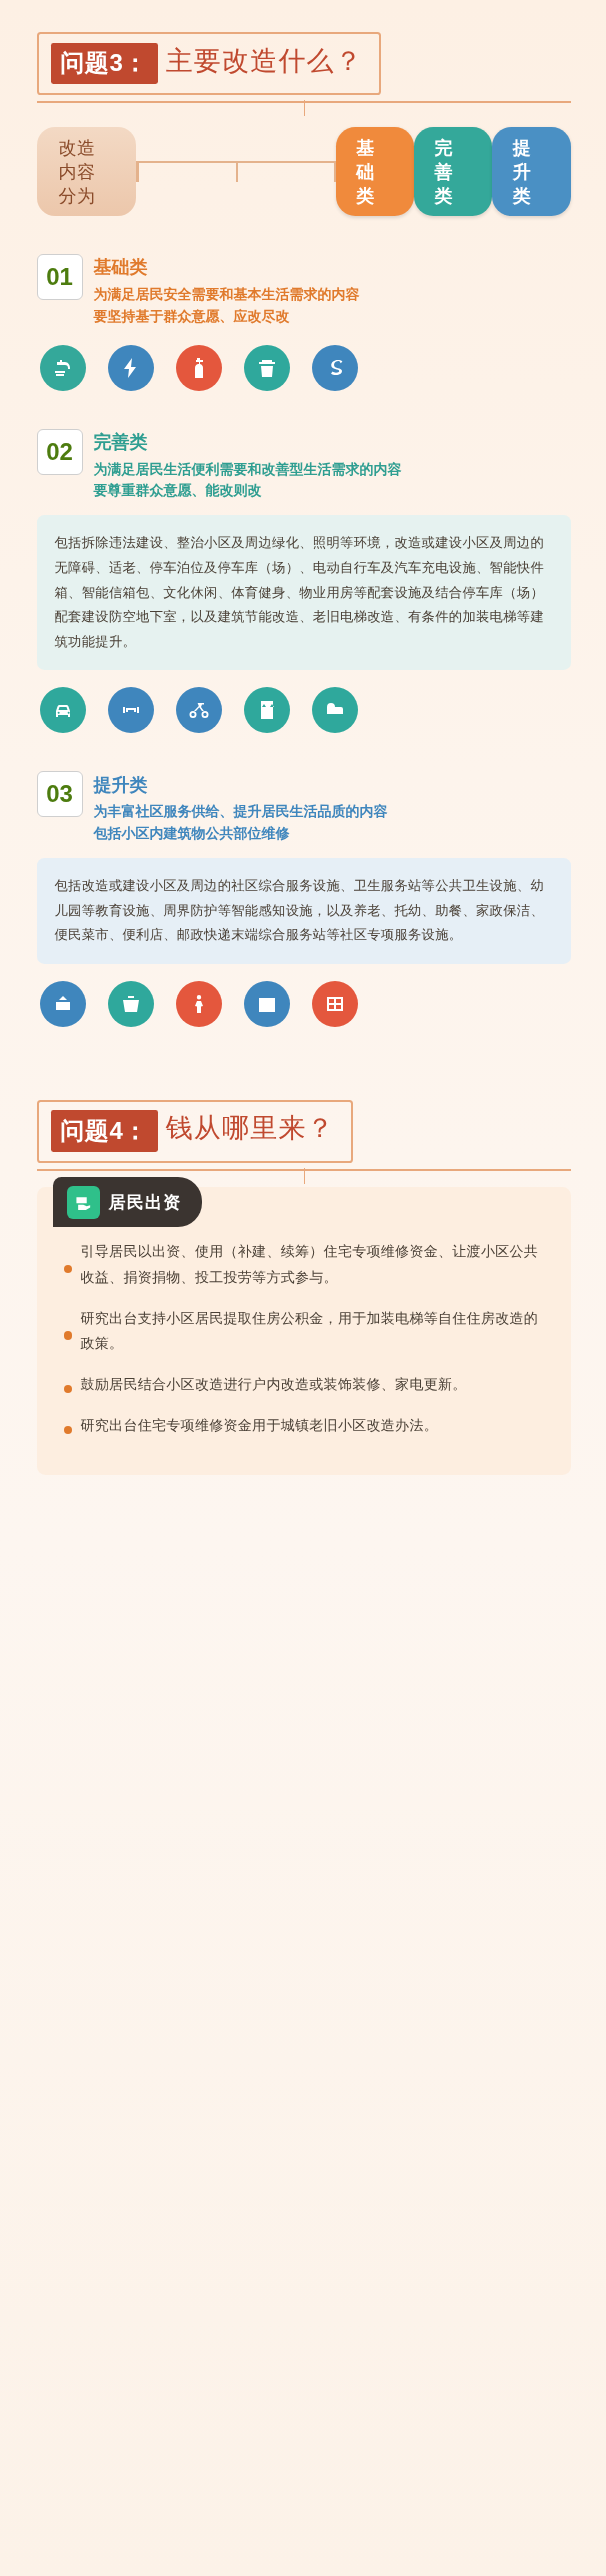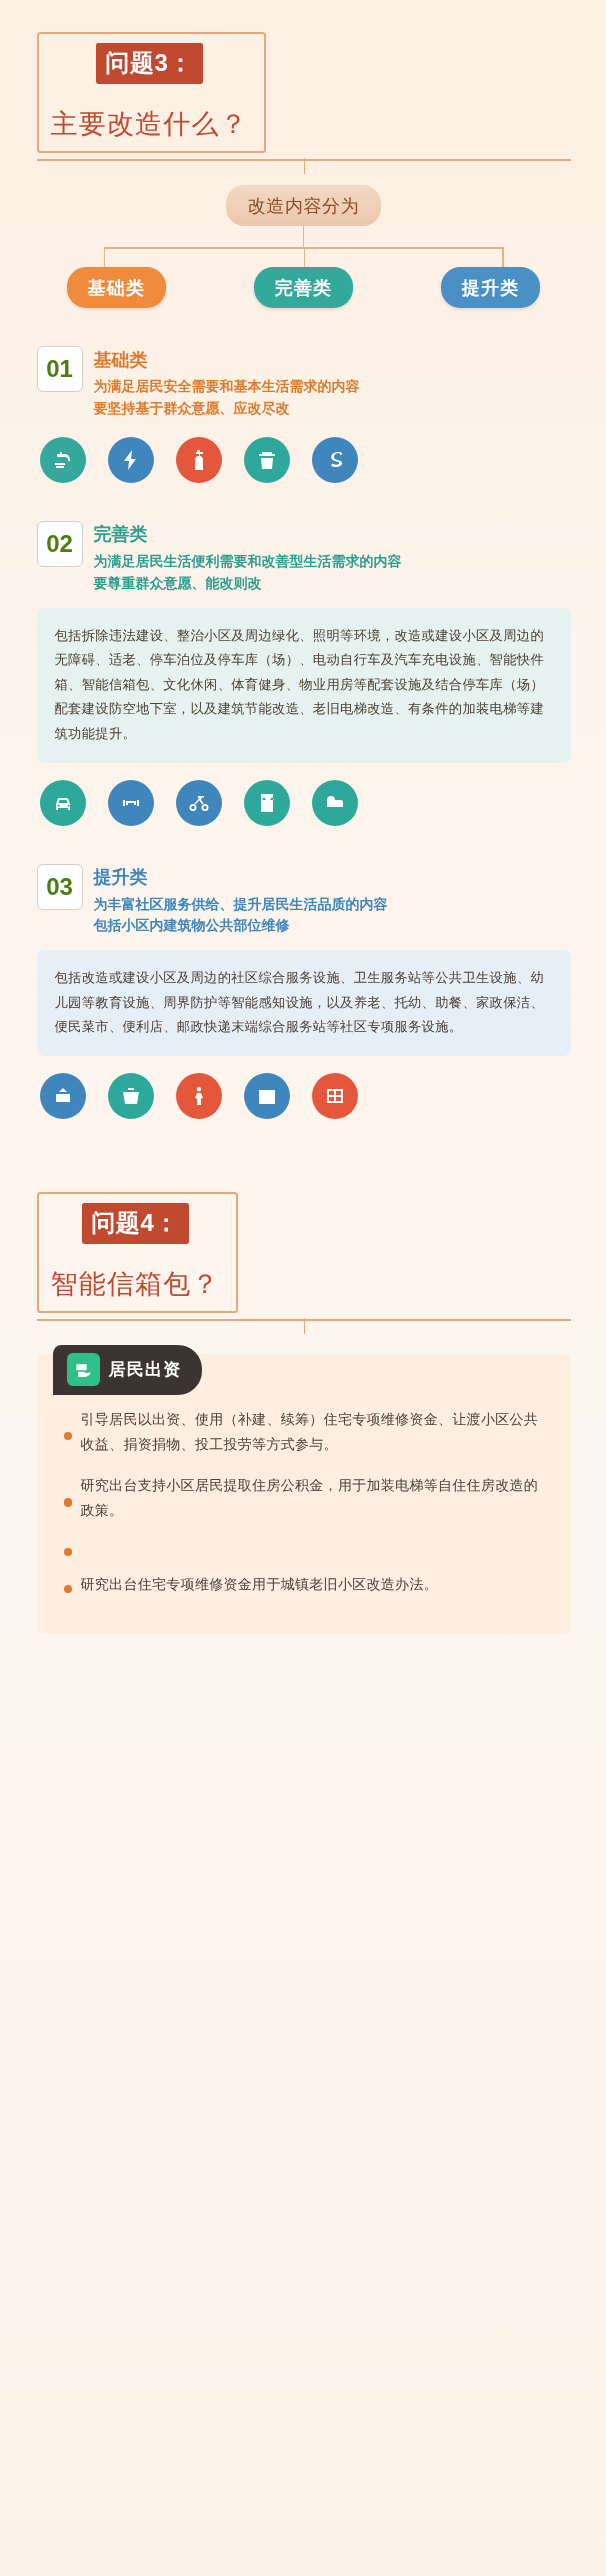--- a/index.html
+++ b/index.html
@@ -24,24 +24,22 @@
     width: 534px;
     position: relative;
     display: flex;
     align-items: stretch;
   }
   .q-banner .frame {
     border: 2.4px solid #e8a87c;
     border-radius: 3.6px;
     padding: 8.5px 16px 8.5px 12px;
     display: flex;
-    align-items: center;
-    gap: 22px;
+    gap: 8px;
     background: transparent;
-    flex-direction: column;
   }
   .q-label {
     background: #c0492f;
     color: #fff;
     font-size: 24px;
     font-weight: bold;
     padding: 4.9px 9.7px;
     border-radius: 2.4px;
     letter-spacing: 0.6px;
     white-space: nowrap;
@@ -68,21 +66,21 @@
     width: 1.2px;
     height: 16px;
     background: #e8a87c;
   }
 
   
   .tree {
     margin: 24px auto 0 auto;
     width: 534px;
     display: flex;
-    flex-direction: column;
+    flex-direction: row;
     align-items: center;
   }
   .tree-root {
     background: linear-gradient(180deg, #f3d9c4, #ecc7ab);
     color: #8a4b2a;
     font-size: 18px;
     padding: 8.5px 22px;
     border-radius: 18px;
     letter-spacing: 0.6px;
   }
@@ -190,21 +188,21 @@
   .center-title .bar {
     display: block;
     width: 340px;
     height: 1.8px;
     background: #c0492f;
     margin: 8.5px auto 0 auto;
   }
 
   .card {
     width: 534px;
-    margin: 33px auto 0 auto;
+    margin: 16px auto 0 auto;
     background: #fdeee0;
     border-radius: 8.5px;
     padding: 0 0 20.6px 0;
     position: relative;
     font-family: Liberation Serif, serif;
   }
   .card-tab {
     display: inline-flex;
     align-items: center;
     gap: 8.5px;
@@ -387,21 +385,21 @@
         <svg viewBox="0 0 24 24">
             <path d="M4 5h16v14H4zm2 2v4h5V7zm7 0v4h5V7zM6 13v4h5v-4zm7 0v4h5v-4z"></path>
           </svg>
       </span>
     </div>
   </div>
 
   <div class="q-banner" style="margin-top:73px">
     <div class="frame">
       <span class="q-label">问题4：</span>
-      <span class="q-title">智能信箱包？</span>
+      <span class="q-title">钱从哪里来？</span>
     </div>
   </div>
   <div class="q-underline"></div>
 
 
   <div class="card">
     <div class="card-tab">
       <span class="tab-ico">
         <svg viewBox="0 0 24 24">
             <path d="M4 6h12v7H4zm6 1.5a2 2 0 1 1 0 4 2 2 0 0 1 0-4zM6 15h6l4 1.5 4-1v2.5l-5 3H6z"></path>
@@ -413,20 +411,21 @@
       <div class="bullet">
         <span class="dot"></span>
         <span>引导居民以出资、使用（补建、续筹）住宅专项维修资金、让渡小区公共收益、捐资捐物、投工投劳等方式参与。</span>
       </div>
       <div class="bullet">
         <span class="dot"></span>
         <span>研究出台支持小区居民提取住房公积金，用于加装电梯等自住住房改造的政策。</span>
       </div>
       <div class="bullet">
         <span class="dot"></span>
+        <span>鼓励居民结合小区改造进行户内改造或装饰装修、家电更新。</span>
       </div>
       <div class="bullet">
         <span class="dot"></span>
         <span>研究出台住宅专项维修资金用于城镇老旧小区改造办法。</span>
       </div>
     </div>
   </div>
 
 </div>
 

